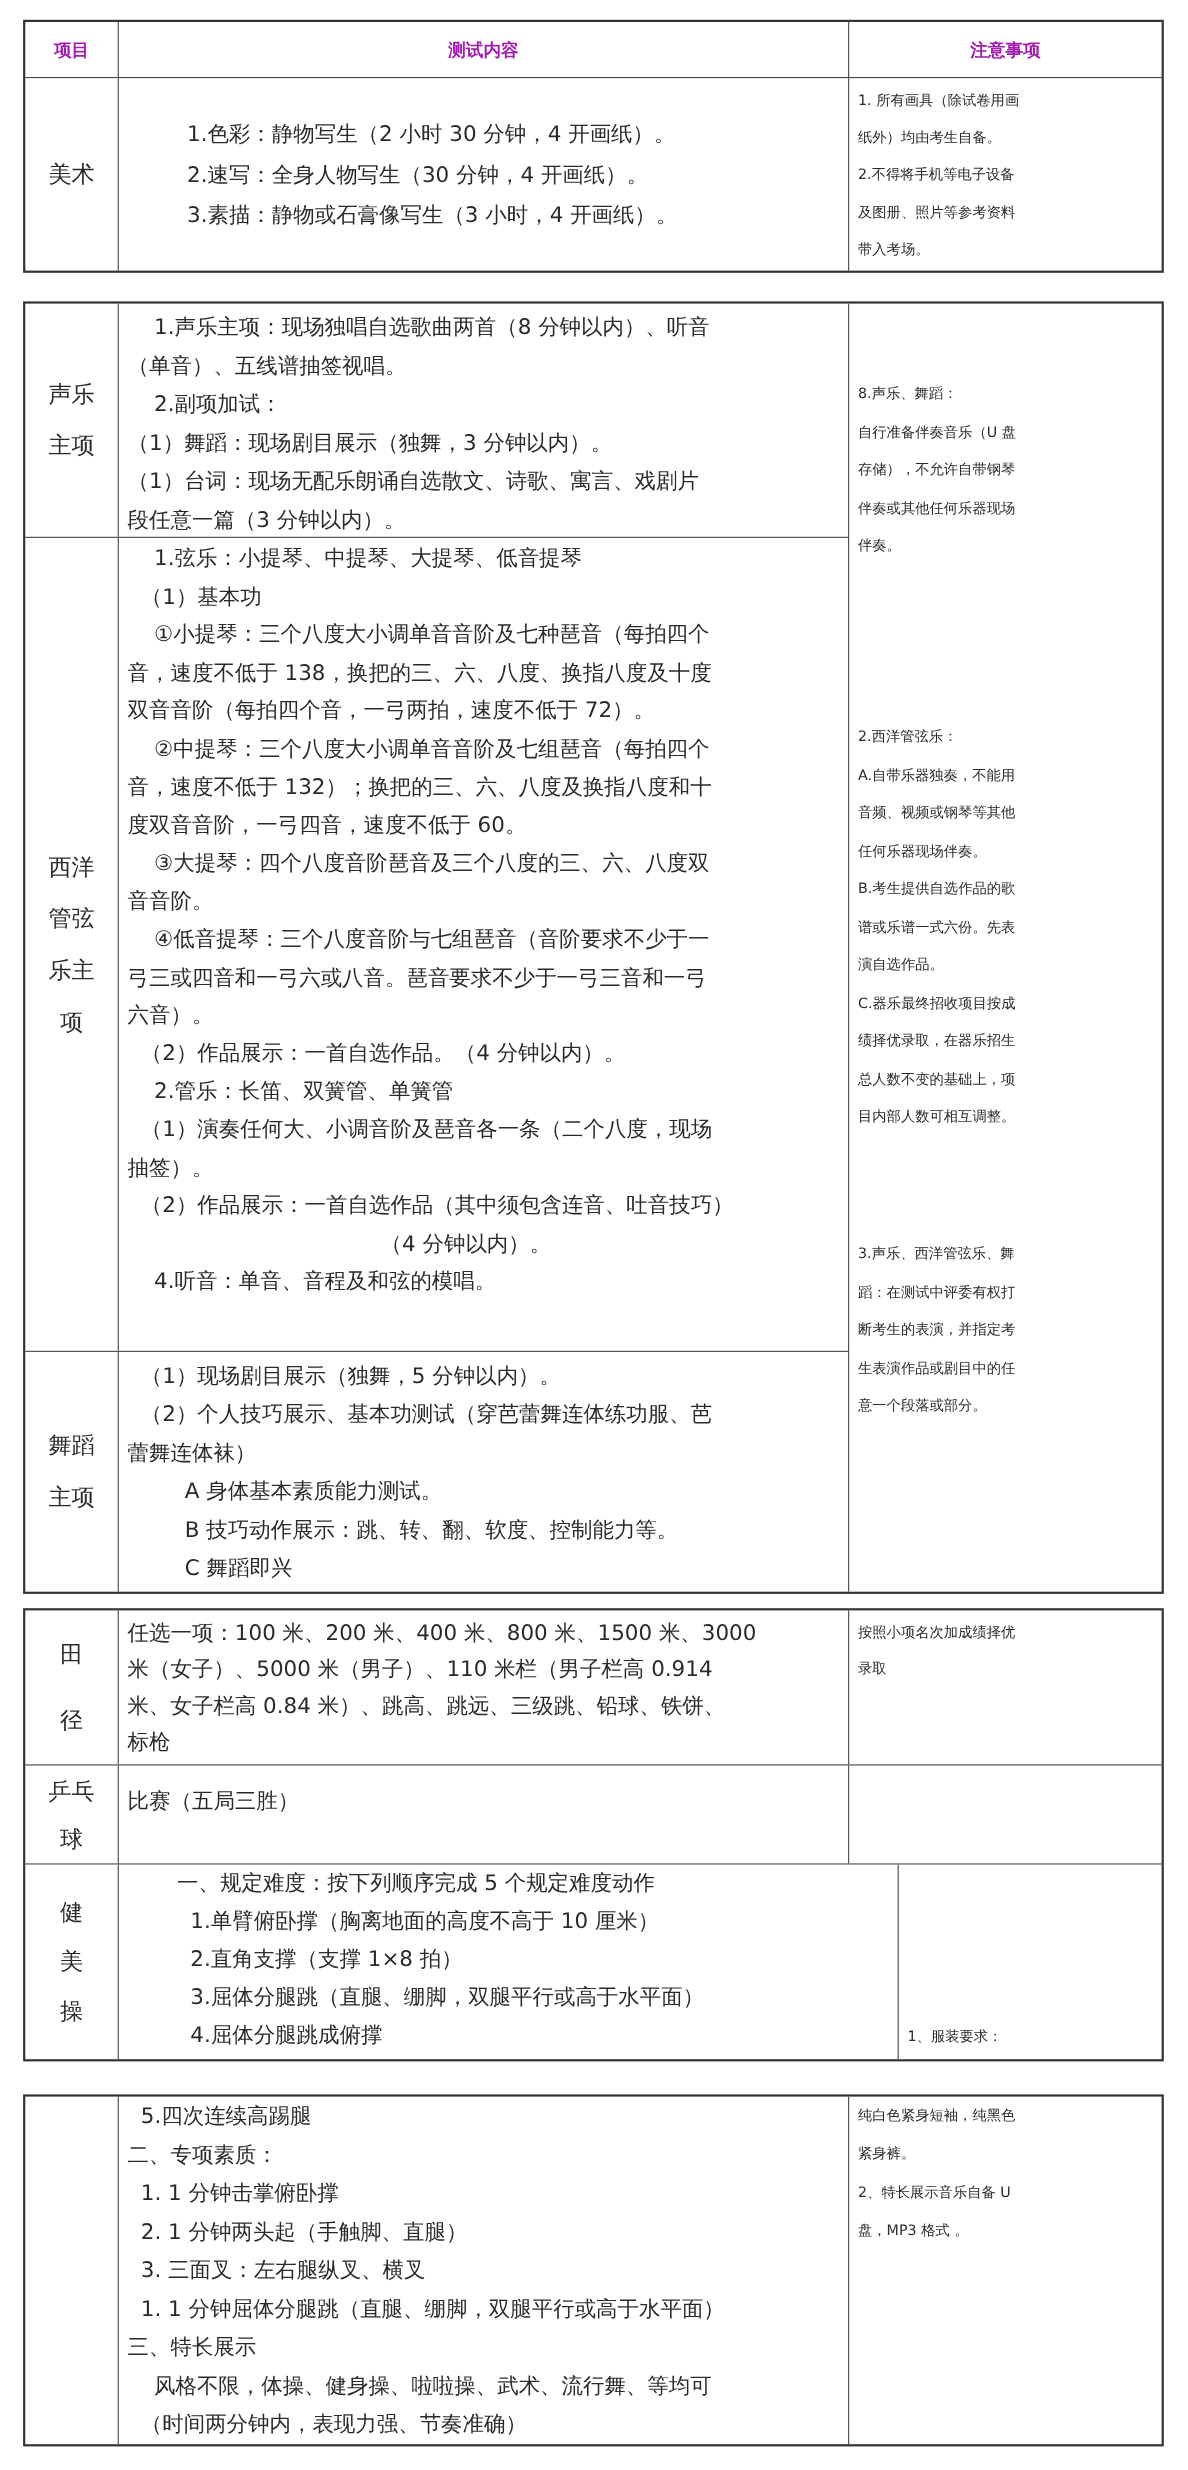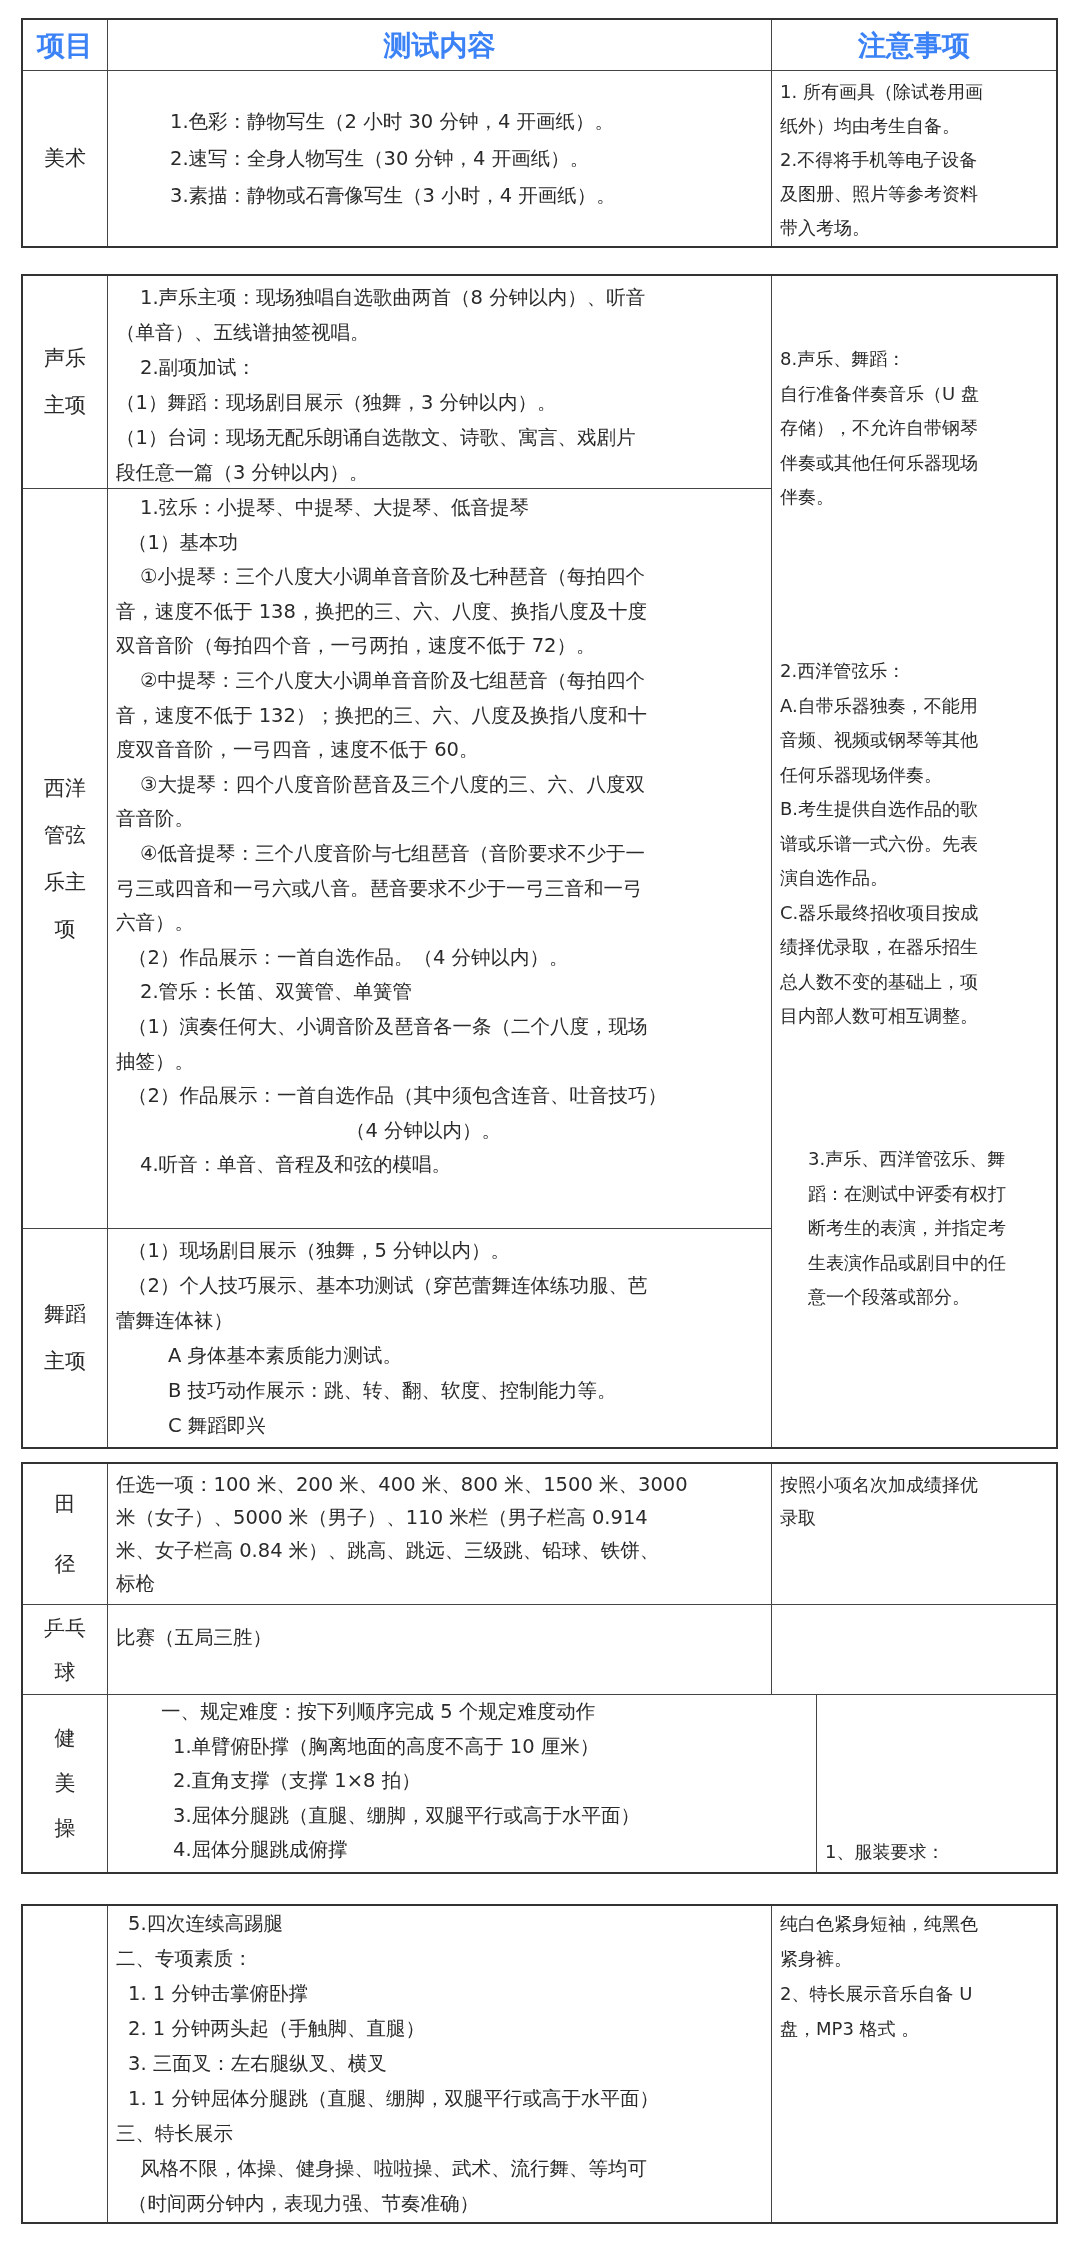--- a/index.html
+++ b/index.html
@@ -12,23 +12,23 @@
     position: absolute; left: 21px; width: 1037px;
     border: 2px solid #333; box-sizing: border-box;
   }
   .row { display: flex; border-top: 1.5px solid #444; box-sizing: border-box; }
   .row:first-child { border-top: none; }
   .c1 { width: 85px; flex: none; border-right: 1.5px solid #444; box-sizing: border-box;
         display: flex; align-items: center; justify-content: center; text-align: center;
         font-size: 21px; line-height: 47px; padding: 0 4px; }
   .c2 { width: 664px; flex: none; border-right: 1.5px solid #444; box-sizing: border-box;
         font-size: 19.5px; line-height: 37px; padding: 4px 8px 4px 8px; }
-  .c3 { flex: 1; box-sizing: border-box; font-size: 18px; line-height: 37px; padding: 4px 8px; }
-  .hdr .c1, .hdr .c2, .hdr .c3 { font-size: 28px; font-weight: bold; text-align: center;
-        display: flex; align-items: center; justify-content: center; color: #3b82f6; }
+  .c3 { flex: 1; box-sizing: border-box; font-size: 13px; line-height: 37px; padding: 4px 8px; }
+  .hdr .c1, .hdr .c2, .hdr .c3 { font-size: 16px; font-weight: bold; text-align: center;
+        display: flex; align-items: center; justify-content: center; color: #a21caf; }
   .line { white-space: nowrap; }
   .ind1 { padding-left: 24px; }
   .ind2 { padding-left: 52px; }
   .ind3 { padding-left: 12px; }
   .vcenter { display: flex; flex-direction: column; justify-content: center; }
 </style>
 </head>
 <body>
 
 <div class="tbl" style="top:18px; height:230px;">
@@ -134,21 +134,21 @@
         <div class="line">音频、视频或钢琴等其他</div>
         <div class="line">任何乐器现场伴奏。</div>
         <div class="line">B.考生提供自选作品的歌</div>
         <div class="line">谱或乐谱一式六份。先表</div>
         <div class="line">演自选作品。</div>
         <div class="line">C.器乐最终招收项目按成</div>
         <div class="line">绩择优录取，在器乐招生</div>
         <div class="line">总人数不变的基础上，项</div>
         <div class="line">目内部人数可相互调整。</div>
       </div>
-      <div style="position:absolute; top:866px; left:8px; right:8px;margin-left:28px;">
+      <div style="position:absolute; top:848px; left:8px; right:8px;">
         <div class="line">3.声乐、西洋管弦乐、舞</div>
         <div class="line">蹈：在测试中评委有权打</div>
         <div class="line">断考生的表演，并指定考</div>
         <div class="line">生表演作品或剧目中的任</div>
         <div class="line">意一个段落或部分。</div>
       </div>
     </div>
   </div>
 </div>
 

